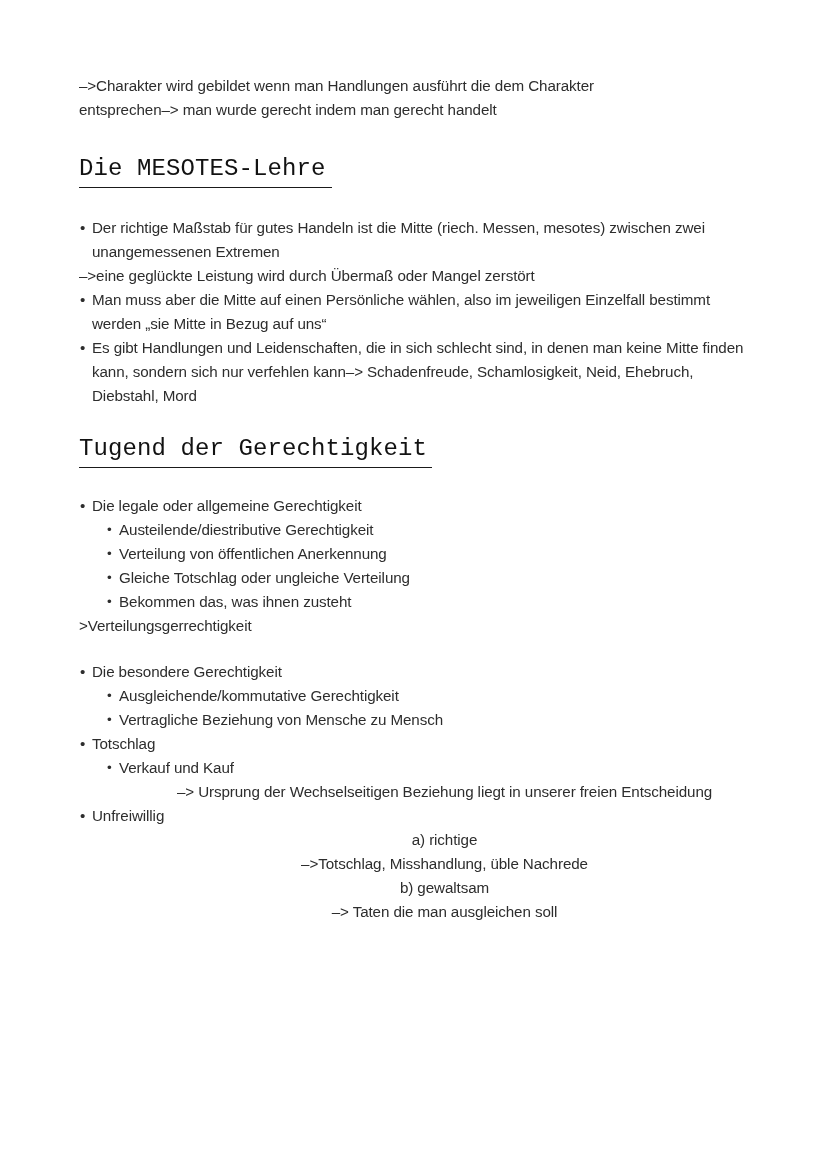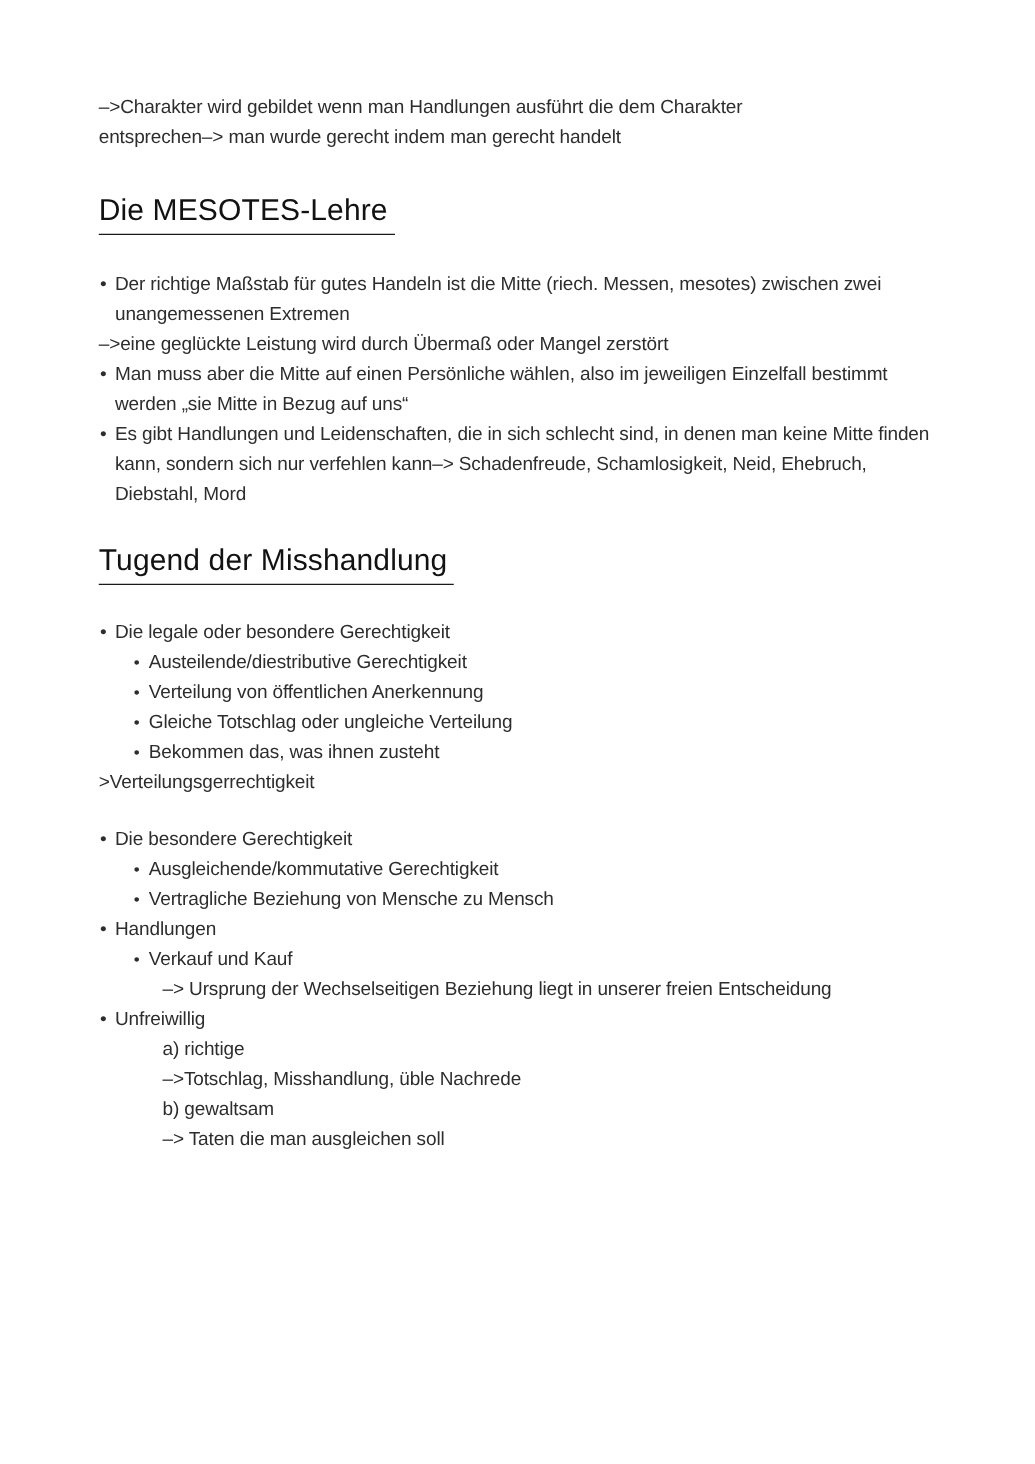--- a/index.html
+++ b/index.html
@@ -42,21 +42,21 @@
     color: #2d2d2d;
     white-space: normal;
   }
 
   .para-line {
     display: block;
   }
 
   
   .heading {
-    font-family: Liberation Sans, sans-serif;
+    font-family: Liberation Mono, monospace;
     font-size: 24px;
     line-height: 30px;
     font-weight: 400;
     color: #121212;
     margin: 0;
     display: inline-block;
     border-bottom: 1.4px solid #1a1a1a;
     padding-bottom: 3px;
     letter-spacing: 0.1px;
   }
@@ -124,20 +124,21 @@
     padding-left: 0;
   }
 
   
   .indent-deep {
     font-size: 15.2px;
     line-height: 24px;
     letter-spacing: -0.1px;
     color: #2d2d2d;
     padding-left: 51px;
+    text-align: center;
   }
 
   
   .wrap1 {
     display: block;
   }
 </style>
 </head>
 <body>
 
@@ -171,29 +172,29 @@
       </li>
       <li class="item b1">
         <span class="dot">•</span>
         <span class="wrap1">Es gibt Handlungen und Leidenschaften, die in sich schlecht sind, in denen man keine Mitte finden kann, sondern sich nur verfehlen kann–&gt; Schadenfreude, Schamlosigkeit, Neid, Ehebruch, Diebstahl, Mord</span>
       </li>
     </ul>
 
     <div class="sp-before-h2"></div>
 
     <div class="heading-wrap">
-      <h2 class="heading heading-2">Tugend der Misshandlung</h2>
+      <h2 class="heading heading-2">Tugend der Gerechtigkeit</h2>
     </div>
 
     <div class="sp-after-h2"></div>
 
     <ul class="lvl1">
       <li class="item b1">
         <span class="dot">•</span>
-        <span class="wrap1">Die legale oder besondere Gerechtigkeit</span>
+        <span class="wrap1">Die legale oder allgemeine Gerechtigkeit</span>
       </li>
       <li class="item b2">
         <span class="dot">•</span>
         <span class="wrap1">Austeilende/diestributive Gerechtigkeit</span>
       </li>
       <li class="item b2">
         <span class="dot">•</span>
         <span class="wrap1">Verteilung von öffentlichen Anerkennung</span>
       </li>
       <li class="item b2">
@@ -219,21 +220,21 @@
       <li class="item b2">
         <span class="dot">•</span>
         <span class="wrap1">Ausgleichende/kommutative Gerechtigkeit</span>
       </li>
       <li class="item b2">
         <span class="dot">•</span>
         <span class="wrap1">Vertragliche Beziehung von Mensche zu Mensch</span>
       </li>
       <li class="item b1">
         <span class="dot">•</span>
-        <span class="wrap1">Handlungen</span>
+        <span class="wrap1">Totschlag</span>
       </li>
       <li class="item b2">
         <span class="dot">•</span>
         <span class="wrap1">Verkauf und Kauf</span>
       </li>
       <li class="item indent-deep">
         <span class="wrap1">–&gt; Ursprung der Wechselseitigen Beziehung liegt in unserer freien Entscheidung</span>
       </li>
       <li class="item b1">
         <span class="dot">•</span>

